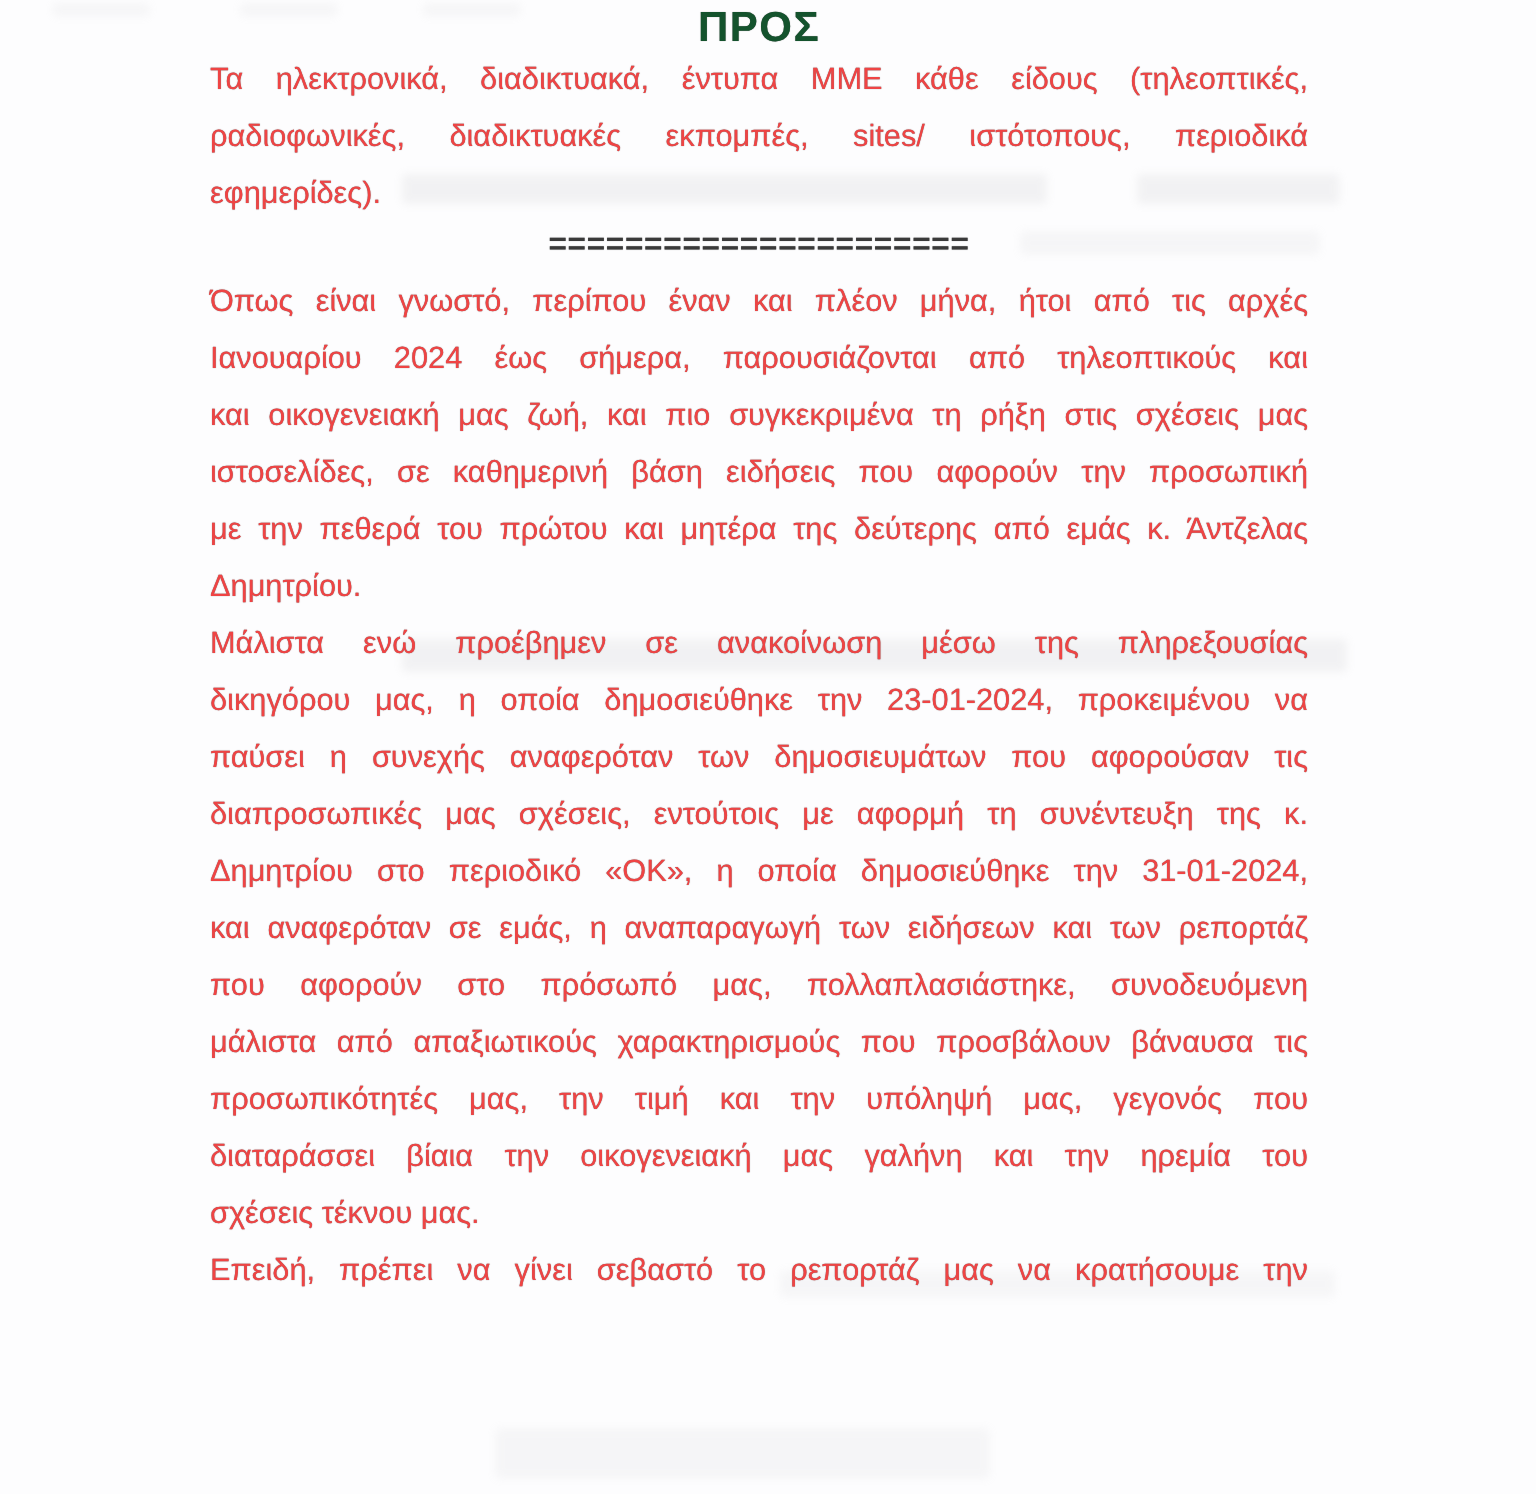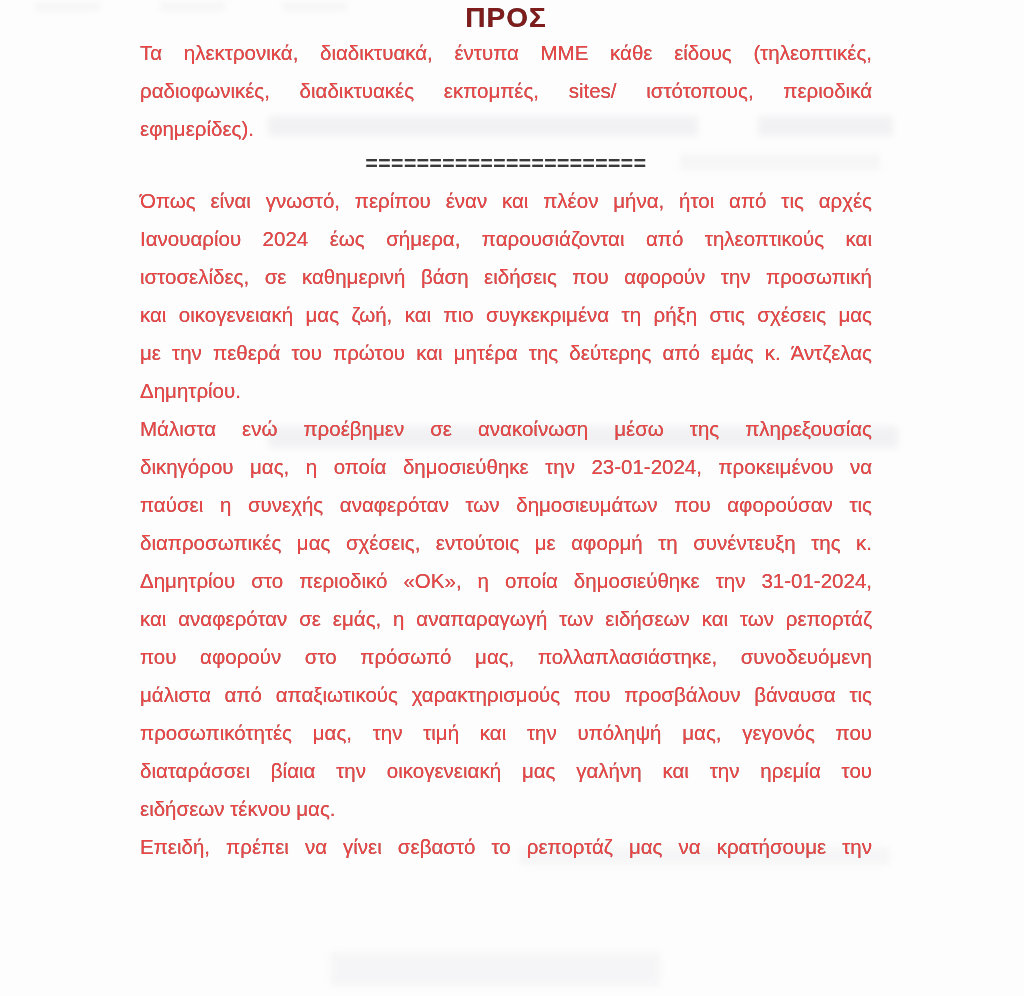--- a/index.html
+++ b/index.html
@@ -22,21 +22,21 @@
     top: 0;
     width: 732px;
   }
   .doc-heading {
     margin: 0;
     padding-top: 2px;
     text-align: center;
     font-size: 28px;
     font-weight: 700;
     letter-spacing: 1px;
-    color: #7f1d1d;
+    color: #14532d;
     text-shadow: 0 0 0.5px rgba(30,30,30,0.75);
   }
   .recipients {
     margin-top: 14px;
   }
   .para {
     margin: 0;
   }
   .line {
     height: 38px;
@@ -96,38 +96,38 @@
         <div class="line">Τα ηλεκτρονικά, διαδικτυακά, έντυπα ΜΜΕ κάθε είδους (τηλεοπτικές,</div>
         <div class="line">ραδιοφωνικές, διαδικτυακές εκπομπές, sites/ ιστότοπους, περιοδικά</div>
         <div class="line last">εφημερίδες).</div>
       </div>
 
     <div class="separator">======================</div>
 
     <div class="para">
         <div class="line">Όπως είναι γνωστό, περίπου έναν και πλέον μήνα, ήτοι από τις αρχές</div>
         <div class="line">Ιανουαρίου 2024 έως σήμερα, παρουσιάζονται από τηλεοπτικούς και</div>
+        <div class="line">και οικογενειακή μας ζωή, και πιο συγκεκριμένα τη ρήξη στις σχέσεις μας</div>
         <div class="line">ιστοσελίδες, σε καθημερινή βάση ειδήσεις που αφορούν την προσωπική</div>
-        <div class="line">και οικογενειακή μας ζωή, και πιο συγκεκριμένα τη ρήξη στις σχέσεις μας</div>
         <div class="line">με την πεθερά του πρώτου και μητέρα της δεύτερης από εμάς κ. Άντζελας</div>
         <div class="line last">Δημητρίου.</div>
       </div>
 
     <div class="para">
         <div class="line">Μάλιστα ενώ προέβημεν σε ανακοίνωση μέσω της πληρεξουσίας</div>
         <div class="line">δικηγόρου μας, η οποία δημοσιεύθηκε την 23-01-2024, προκειμένου να</div>
         <div class="line">παύσει η συνεχής αναφερόταν των δημοσιευμάτων που αφορούσαν τις</div>
         <div class="line">διαπροσωπικές μας σχέσεις, εντούτοις με αφορμή τη συνέντευξη της κ.</div>
         <div class="line">Δημητρίου στο περιοδικό «ΟΚ», η οποία δημοσιεύθηκε την 31-01-2024,</div>
         <div class="line">και αναφερόταν σε εμάς, η αναπαραγωγή των ειδήσεων και των ρεπορτάζ</div>
         <div class="line">που αφορούν στο πρόσωπό μας, πολλαπλασιάστηκε, συνοδευόμενη</div>
         <div class="line">μάλιστα από απαξιωτικούς χαρακτηρισμούς που προσβάλουν βάναυσα τις</div>
         <div class="line">προσωπικότητές μας, την τιμή και την υπόληψή μας, γεγονός που</div>
         <div class="line">διαταράσσει βίαια την οικογενειακή μας γαλήνη και την ηρεμία του</div>
-        <div class="line last">ειδήσεων τέκνου μας.</div>
+        <div class="line last">σχέσεις τέκνου μας.</div>
       </div>
 
     <div class="para">
         <div class="line">Επειδή, πρέπει να γίνει σεβαστό το ρεπορτάζ μας να κρατήσουμε την</div>
       </div>
 
   </div>
 </div>
 
 </body></html>

